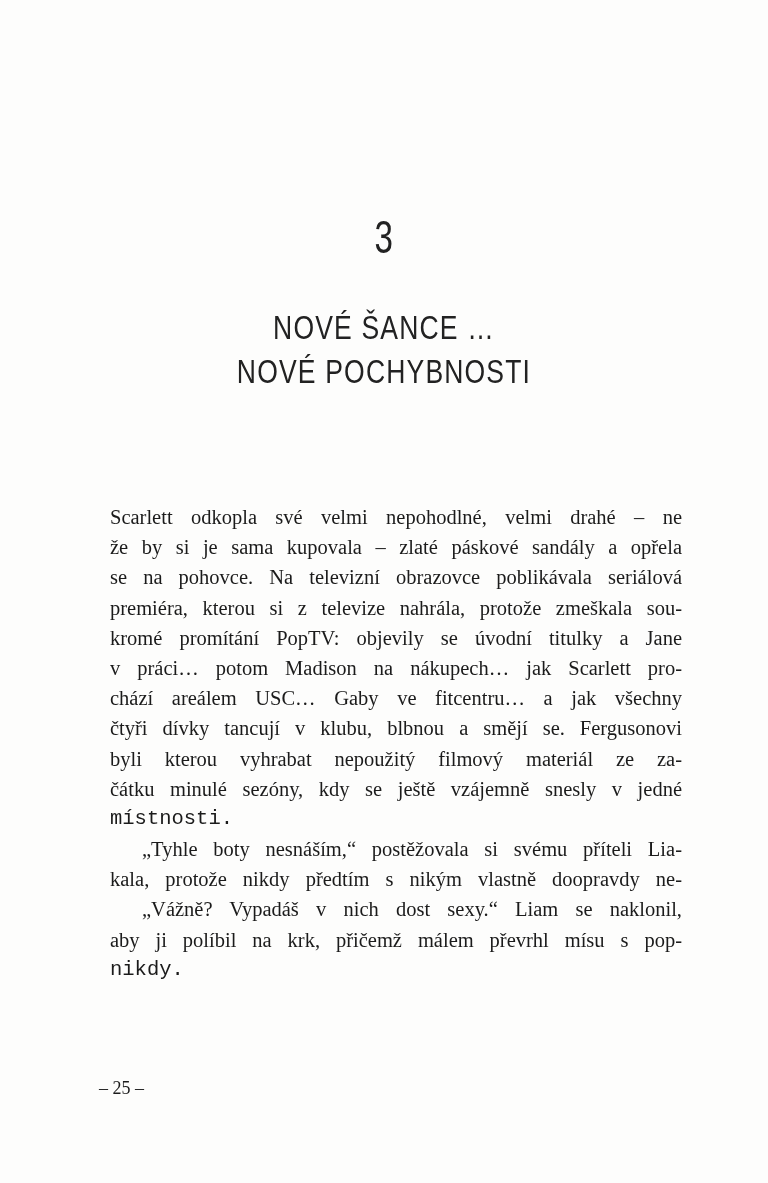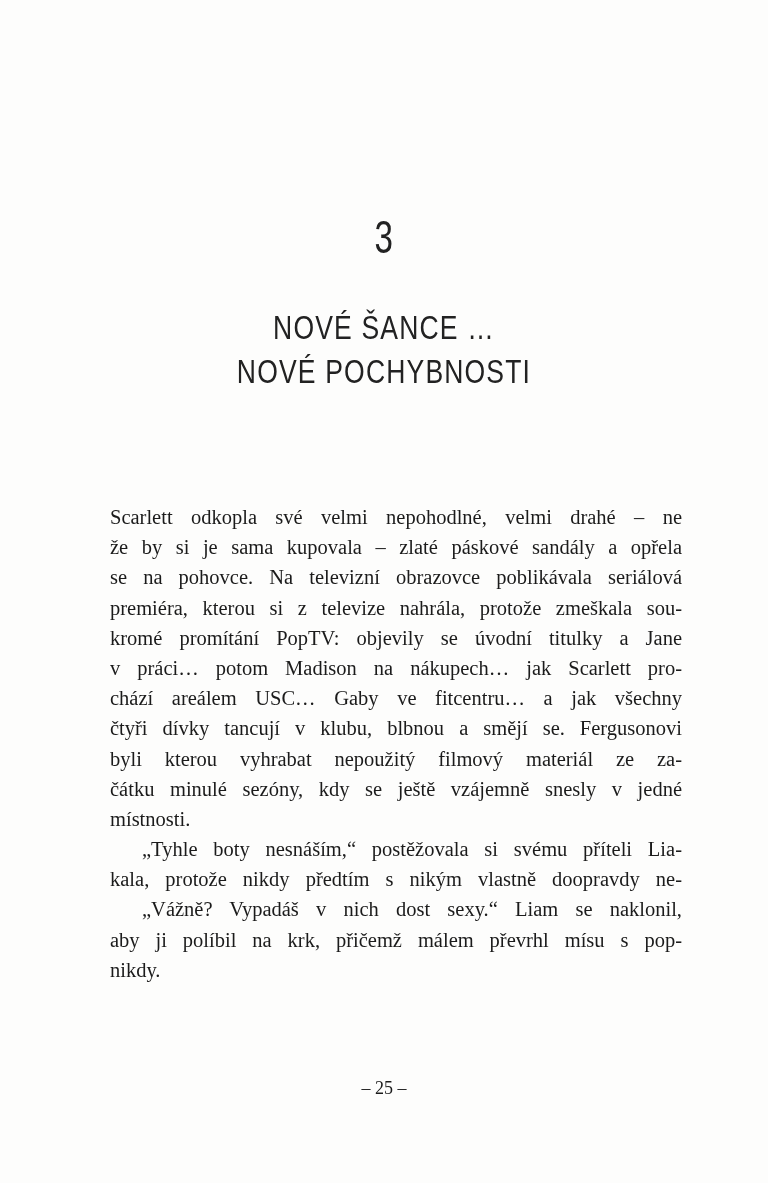--- a/index.html
+++ b/index.html
@@ -54,30 +54,31 @@
   }
   .line {
     display: block;
     height: 30.2px;
     text-align: justify;
     text-align-last: justify;
     white-space: normal;
   }
   .line.last {
     text-align-last: left;
+    font-family: Liberation Mono, monospace;
   }
   .line.indent {
     text-indent: 32px;
   }
   .page-number {
     position: absolute;
     top: 1078px;
     left: 99px;
     width: 570px;
-    text-align: center;
+    text-align: left;
     font-family: "Liberation Serif", serif;
     font-size: 18px;
     color: #1b1b1b;
   }
 </style>
 </head>
 <body>
 
 <div class="page">
 

